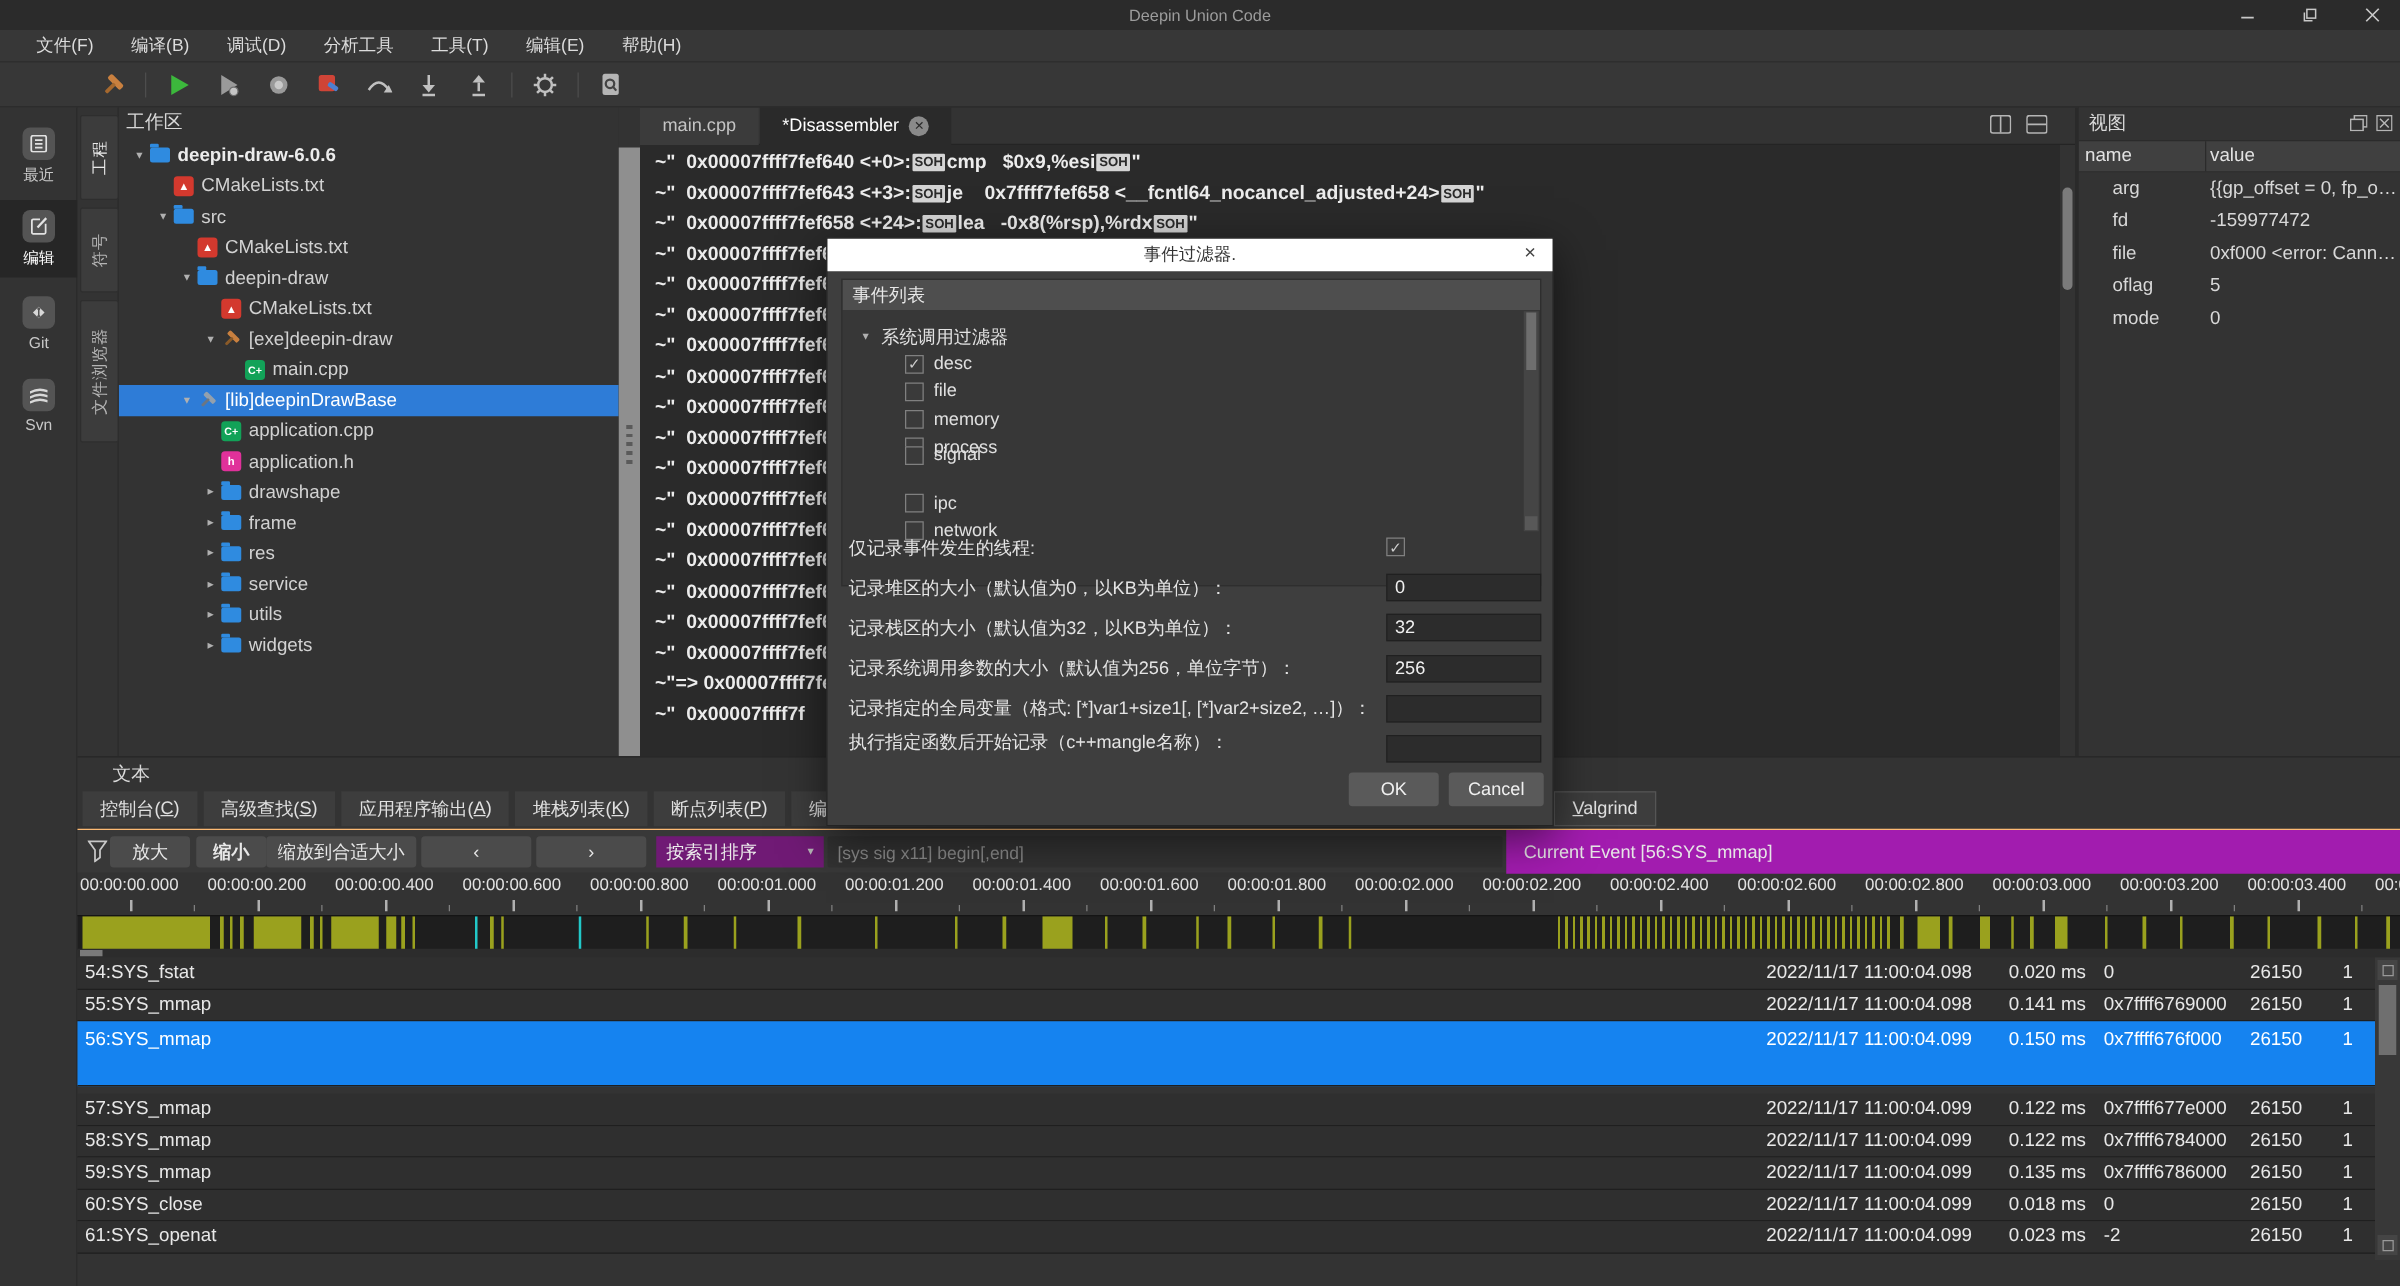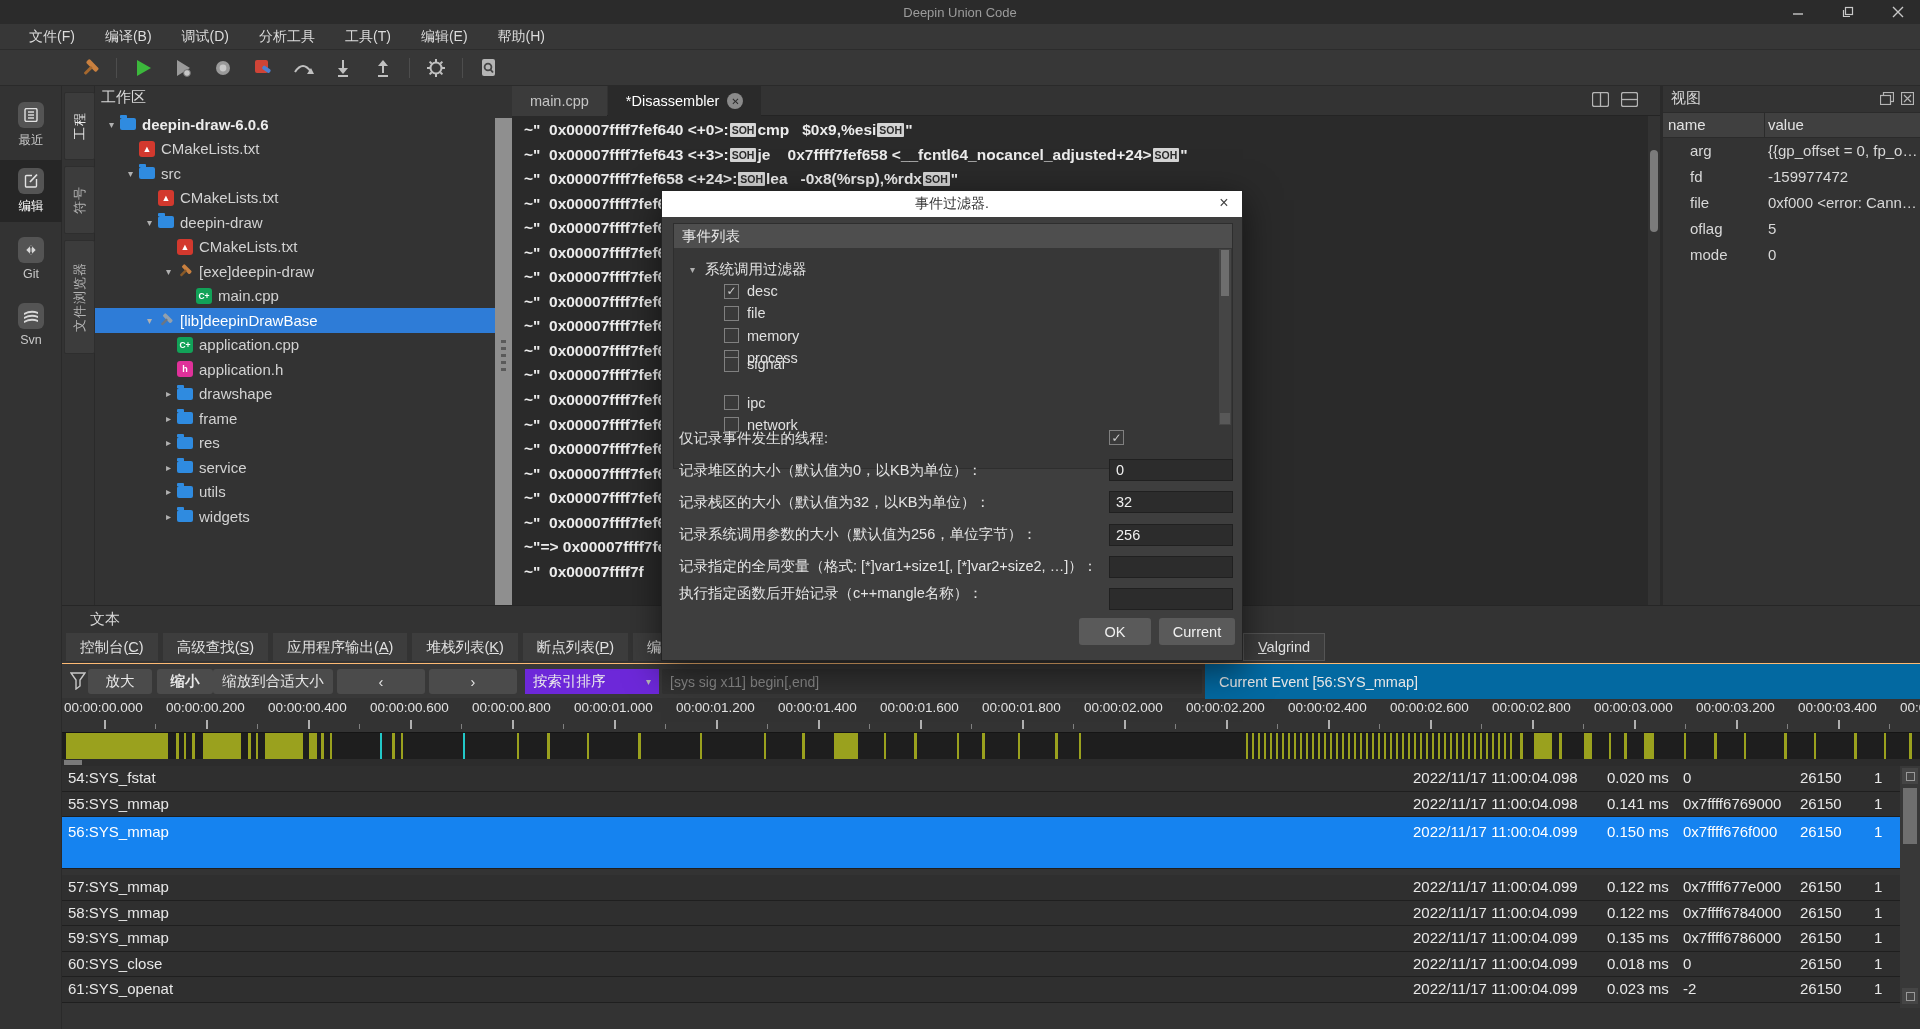--- a/index.html
+++ b/index.html
@@ -75,25 +75,25 @@
   
   .dock{left:62px;top:605px;width:1858px;height:424px;background:#333;border-top:1px solid #262626;box-sizing:border-box}
   .docklabel{position:absolute;left:28px;top:4px;font-size:15px;color:#d8d8d8}
   .docktabs{position:absolute;left:4px;top:27px;display:flex;gap:5px}
   .dtab{height:28px;padding:0 14px;background:#3d3d3d;display:flex;align-items:center;font-size:14.5px;color:#e0e0e0}
   .dtab u{text-decoration:underline}
   .dtab.valgrind{position:absolute;left:1181px;top:27px;border:1px solid #555;box-sizing:border-box}
   
   .ttoolbar{position:absolute;left:0;top:57px;width:1858px;height:35px;background:#383838;border-top:1px solid #fdba74;box-sizing:border-box}
   .tbtn{position:absolute;top:5px;height:25px;background:#4b4b4b;border-radius:3px;display:flex;align-items:center;justify-content:center;font-size:14.5px;color:#e8e8e8}
-  .tsort{position:absolute;top:5px;height:25px;display:flex;align-items:center;font-size:14.5px;color:#ececec;background:#6d28d9;padding:0 8px;justify-content:space-between}
+  .tsort{position:absolute;top:5px;height:25px;display:flex;align-items:center;font-size:14.5px;color:#ececec;background:#701a75;padding:0 8px;justify-content:space-between}
   .tsearch{position:absolute;top:5px;height:25px;background:#323232;border-radius:2px}
   .tsearch input{width:100%;height:100%;background:transparent;border:none;outline:none;color:#d8d8d8;font-size:14px;padding:0 8px;box-sizing:border-box;font-family:inherit}
   .tsearch input::placeholder{color:#8a8a8a}
-  .tcurrent{position:absolute;left:1143px;top:0;width:715px;height:35px;background:#0369a1;display:flex;align-items:center;padding-left:14px;box-sizing:border-box;font-size:14.5px;color:#e6e6e6}
+  .tcurrent{position:absolute;left:1143px;top:0;width:715px;height:35px;background:#a21caf;display:flex;align-items:center;padding-left:14px;box-sizing:border-box;font-size:14.5px;color:#e6e6e6}
   
   .ruler{position:absolute;left:0;top:92px;width:1858px;height:34px}
   .rlabel{position:absolute;top:2px;font-size:13.5px;color:#e2e2e2;white-space:nowrap}
   .rtickmaj{position:absolute;top:22px;width:2px;height:9px;background:#b0b0b0}
   .rtickmin{position:absolute;top:26px;width:1px;height:5px;background:#808080}
   
   .track{position:absolute;left:0;top:126px;width:1858px;height:27px;background:#1e1e1e;border-top:1px solid #151515;overflow:hidden}
   .seg{position:absolute;top:0;height:27px}
   .seg.y{background:#9aa11e}.seg.c{background:#22c8c8}
   .seg.s{background:repeating-linear-gradient(90deg,#9aa11e 0 2px,rgba(0,0,0,0) 2px 6px)}
@@ -759,16 +759,16 @@
         <div class="frow" style="top: 299.4px;">记录栈区的大小（默认值为32，以KB为单位）：</div>
         <div class="fctrl" style="top: 300.4px;">32</div>
         <div class="frow" style="top: 331.6px;">记录系统调用参数的大小（默认值为256，单位字节）：</div>
         <div class="fctrl" style="top: 332.6px;">256</div>
         <div class="frow" style="top: 363.8px;">记录指定的全局变量（格式: [*]var1+size1[, [*]var2+size2, …]）：</div>
         <div class="fctrl" style="top: 364.8px;"></div>
         <div class="frow" style="top: 390px;">执行指定函数后开始记录（c++mangle名称）：</div>
         <div class="fctrl" style="top: 397px;"></div>
       </div>
     <div class="dlgbtn" style="left:417px;top:427px;width:72px">OK</div>
-    <div class="dlgbtn" style="left:497px;top:427px;width:76px">Current</div>
+    <div class="dlgbtn" style="left:497px;top:427px;width:76px">Cancel</div>
   </div>
 
 </div>
 
 </body></html>

